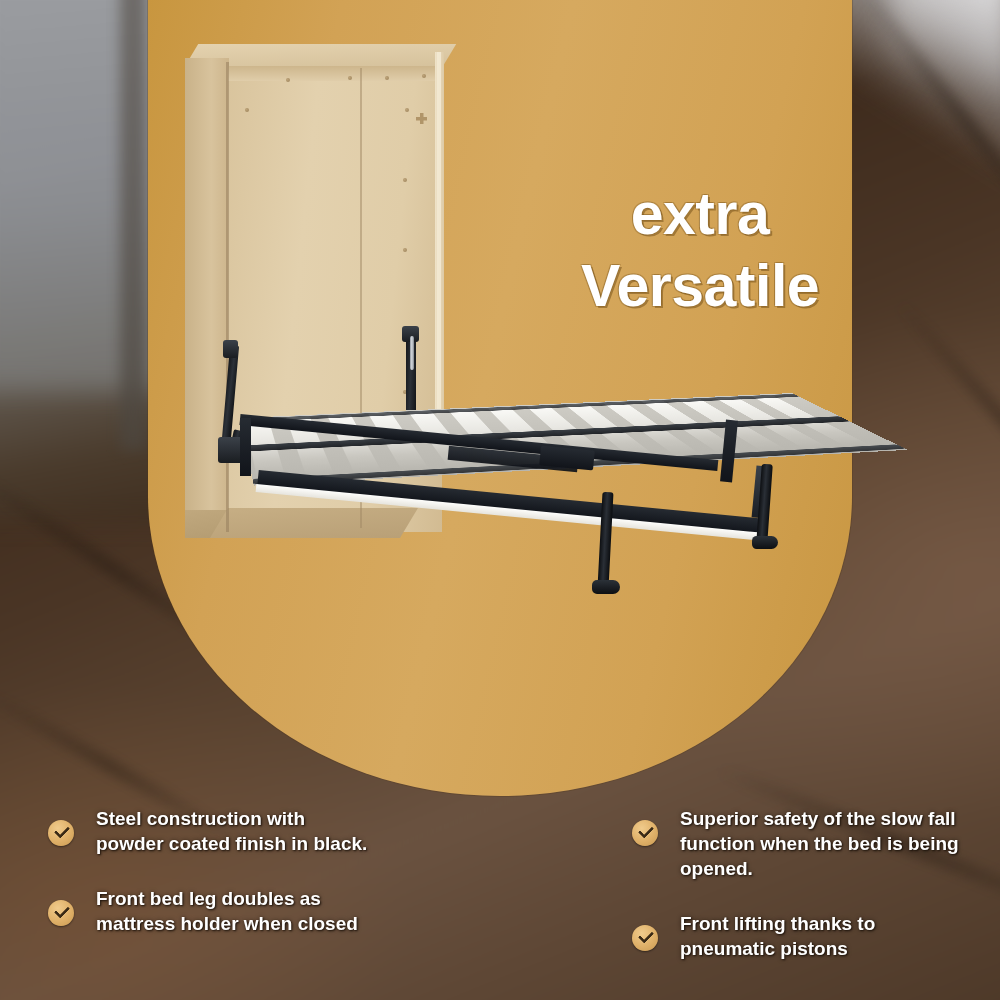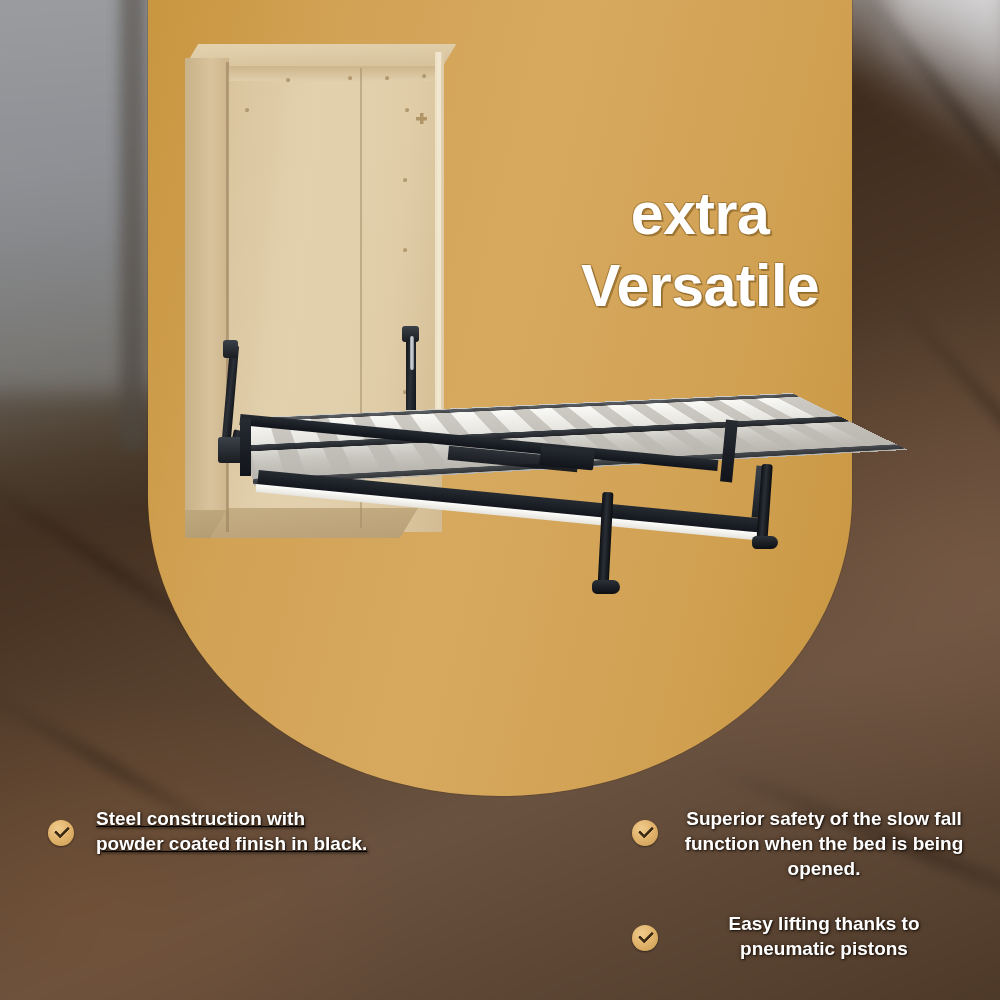--- a/index.html
+++ b/index.html
@@ -135,22 +135,22 @@
     text-shadow:
       2px 2px 0 rgba(120,84,28,.55),
       -1px -1px 0 rgba(120,84,28,.30),
       1px -1px 0 rgba(120,84,28,.30),
       -1px 1px 0 rgba(120,84,28,.30);
   }
   #headline .hl-line { display:block; white-space:nowrap; }
 
   
   .feat-col { position:absolute; }
-  #feat-left  { left:44px;  top:806px; width:330px;text-decoration:underline; }
-  #feat-right { left:628px; top:806px; width:340px;text-align:center; }
+  #feat-left  { left:44px;  top:806px; width:330px; }
+  #feat-right { left:628px; top:806px; width:340px; }
   .feat {
     position:relative;
     padding-left:52px;
     margin-bottom:30px;
   }
   .check-circle {
     position:absolute; left:4px; top:14px;
     width:26px; height:26px; border-radius:50%;
     background:radial-gradient(circle at 38% 32%,#f0cb8c,#dfb068 55%,#c99a52);
     box-shadow:0 1px 2px rgba(0,0,0,.45);
@@ -270,24 +270,28 @@
 <div id="headline">
   <span class="hl-line">extra</span>
   <span class="hl-line">Versatile</span>
 </div>
 
 <div id="feat-left" class="feat-col">
   <div class="feat">
     <span class="check-circle"></span>
     <div class="feat-text">Steel construction with powder coated finish in black.</div>
   </div>
+  <div class="feat">
+    <span class="check-circle"></span>
+    <div class="feat-text">Front bed leg doubles as mattress holder when closed</div>
+  </div>
 </div>
 
 <div id="feat-right" class="feat-col">
   <div class="feat">
     <span class="check-circle"></span>
     <div class="feat-text">Superior safety of the slow fall function when the bed is being opened.</div>
   </div>
   <div class="feat">
     <span class="check-circle"></span>
-    <div class="feat-text">Easy lifting thanks to pneumatic pistons</div>
+    <div class="feat-text">Front lifting thanks to pneumatic pistons</div>
   </div>
 </div>
 
 </body></html>

